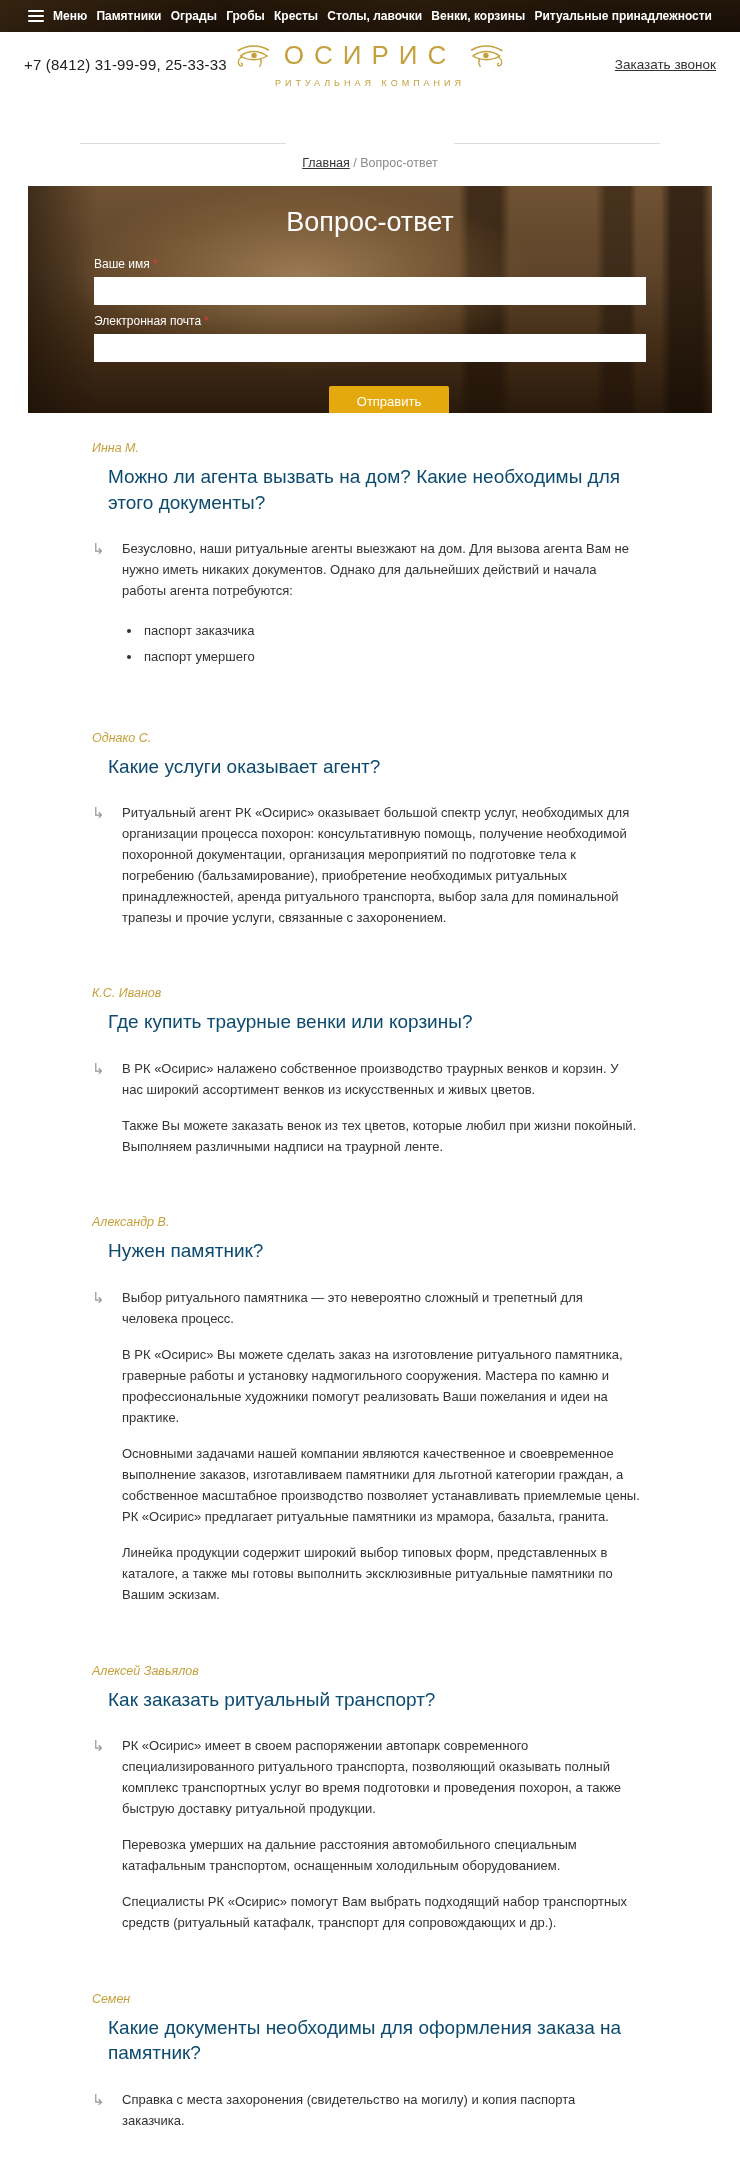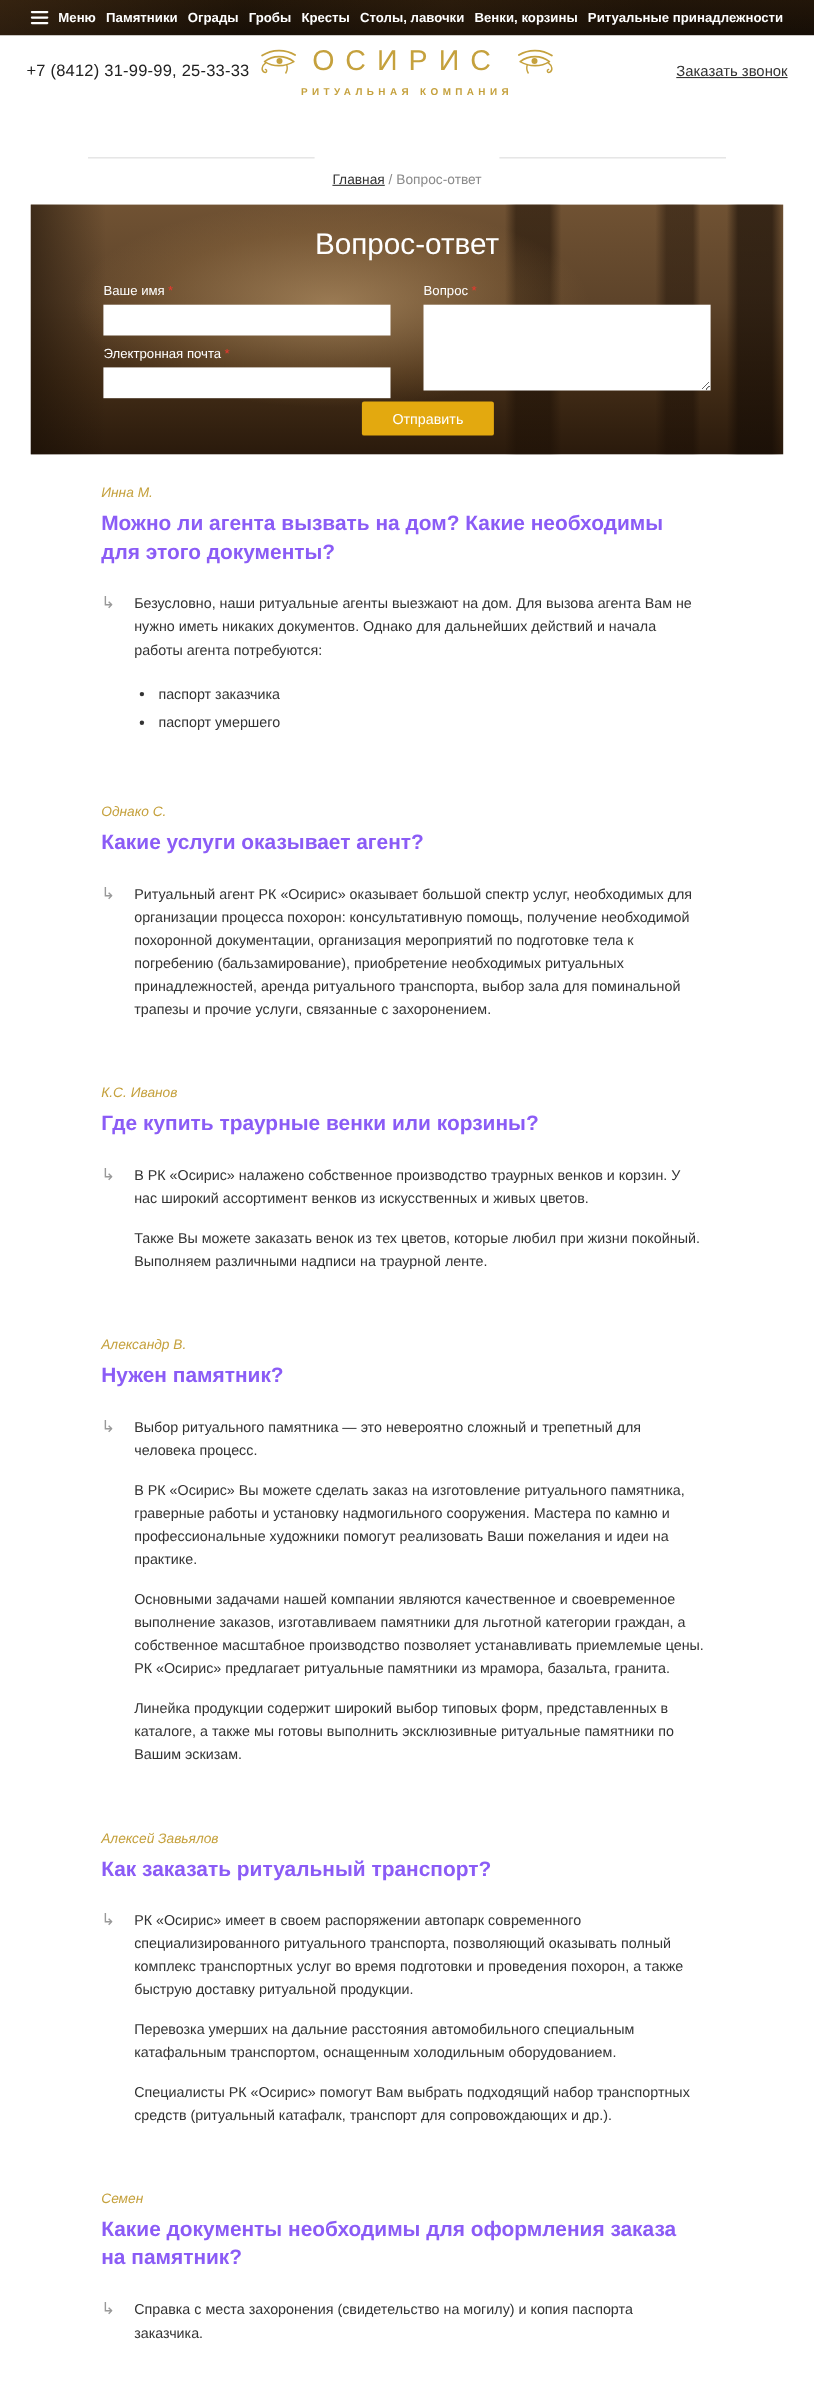--- a/index.html
+++ b/index.html
@@ -32,21 +32,21 @@
   .header{
     display:grid;
     grid-template-columns:1fr auto 1fr;
     align-items:center;
     padding:8px 24px 8px;
   }
   .header-phone{font-size:15px;color:#222;letter-spacing:.2px;}
   .logo-block{text-align:center;}
   .logo-row{display:flex;align-items:center;justify-content:center;gap:13px;}
   .logo-title{font-size:26px;color:#c5a13d;letter-spacing:10px;}
-  .logo-subtitle{font-size:9px;font-weight:bold;color:#c5a13d;letter-spacing:4px;margin-top:7px;}
+  .logo-subtitle{font-size:9px;font-weight:normal;color:#c5a13d;letter-spacing:4px;margin-top:7px;}
   .eye{width:36px;height:24px;}
   .eye.mirror{transform:scaleX(-1);}
   .callback{justify-self:end;font-size:13.5px;color:#333;text-decoration:underline;}
 
   
   .breadcrumb{display:flex;align-items:center;gap:16px;margin:20px 80px 0;}
   .bc-line{flex:1;height:1px;background:#dcdcdc;}
   .bc-text{font-size:12.5px;color:#8a8a8a;white-space:nowrap;margin-top:40px;}
   .bc-home{color:#333;text-decoration:underline;}
 
@@ -69,31 +69,31 @@
   .field-label{display:block;color:#fff;font-size:12px;margin:9px 0 6px;}
   .req{color:#e8392e;margin-left:3px;}
   .text-input{
     width:100%;height:28px;border:none;box-sizing:border-box;
     background:#fff;padding:0 8px;font-size:13px;font-family:"Liberation Sans",sans-serif;outline:none;
   }
   .text-area{
     width:100%;height:78px;border:none;box-sizing:border-box;
     background:#fff;padding:6px 8px;font-size:13px;font-family:"Liberation Sans",sans-serif;outline:none;resize:vertical;
   }
-  .submit-row{text-align:center;margin-top:3px;padding-left:38px;}
+  .submit-row{text-align:center;margin-top:24px;padding-left:38px;}
   .submit-btn{
     background:#e3a90f;color:#fff;border:none;border-radius:2px;
     padding:8px 28px;font-size:13px;font-family:"Liberation Sans",sans-serif;cursor:pointer;
   }
 
   
   .faq-wrap{margin:28px 100px 0 92px;}
   .faq-item{margin-bottom:58px;}
   .faq-author{color:#c5a13d;font-style:italic;font-size:12.5px;}
-  .faq-question{font-size:19px;font-weight:700;color:#8b5cf6;margin:9px 0 0;line-height:1.35;}
+  .faq-question{font-size:19px;font-weight:400;color:#0c4a6e;margin:9px 16px 0;line-height:1.35;}
   .faq-answer{display:flex;margin-top:23px;}
   .answer-arrow{width:30px;flex:none;color:#999;font-size:15px;line-height:1.5;}
   .faq-body{flex:1;font-size:13px;line-height:1.62;color:#333;min-width:0;}
   .faq-body p{margin:0 0 15px;white-space:pre-line;}
   .faq-body p:last-child{margin-bottom:0;}
   .faq-body ul{margin:19px 0 0 20px;padding:0;}
   .faq-body li{margin-bottom:5px;padding-left:2px;}
 </style>
 </head>
 <body>
@@ -160,26 +160,20 @@
     <div class="form-col">
       <label class="field-label">
         <span>Ваше имя</span><span class="req">*</span>
       </label>
       <input class="text-input" type="text" value="" style="">
       <label class="field-label">
         <span>Электронная почта</span><span class="req">*</span>
       </label>
       <input class="text-input" type="text" value="" style="">
     </div>
-    <div class="form-col">
-      <label class="field-label">
-        <span>Вопрос</span><span class="req">*</span>
-      </label>
-      <textarea class="text-area" style=""></textarea>
-    </div>
   </form>
   <div class="submit-row">
     <button class="submit-btn">Отправить</button>
   </div>
 </div>
 
 <div class="faq-wrap">
     <section class="faq-item">
       <div class="faq-author">Инна М.</div>
       <h2 class="faq-question">Можно ли агента вызвать на дом? Какие необходимы для этого документы?</h2>

